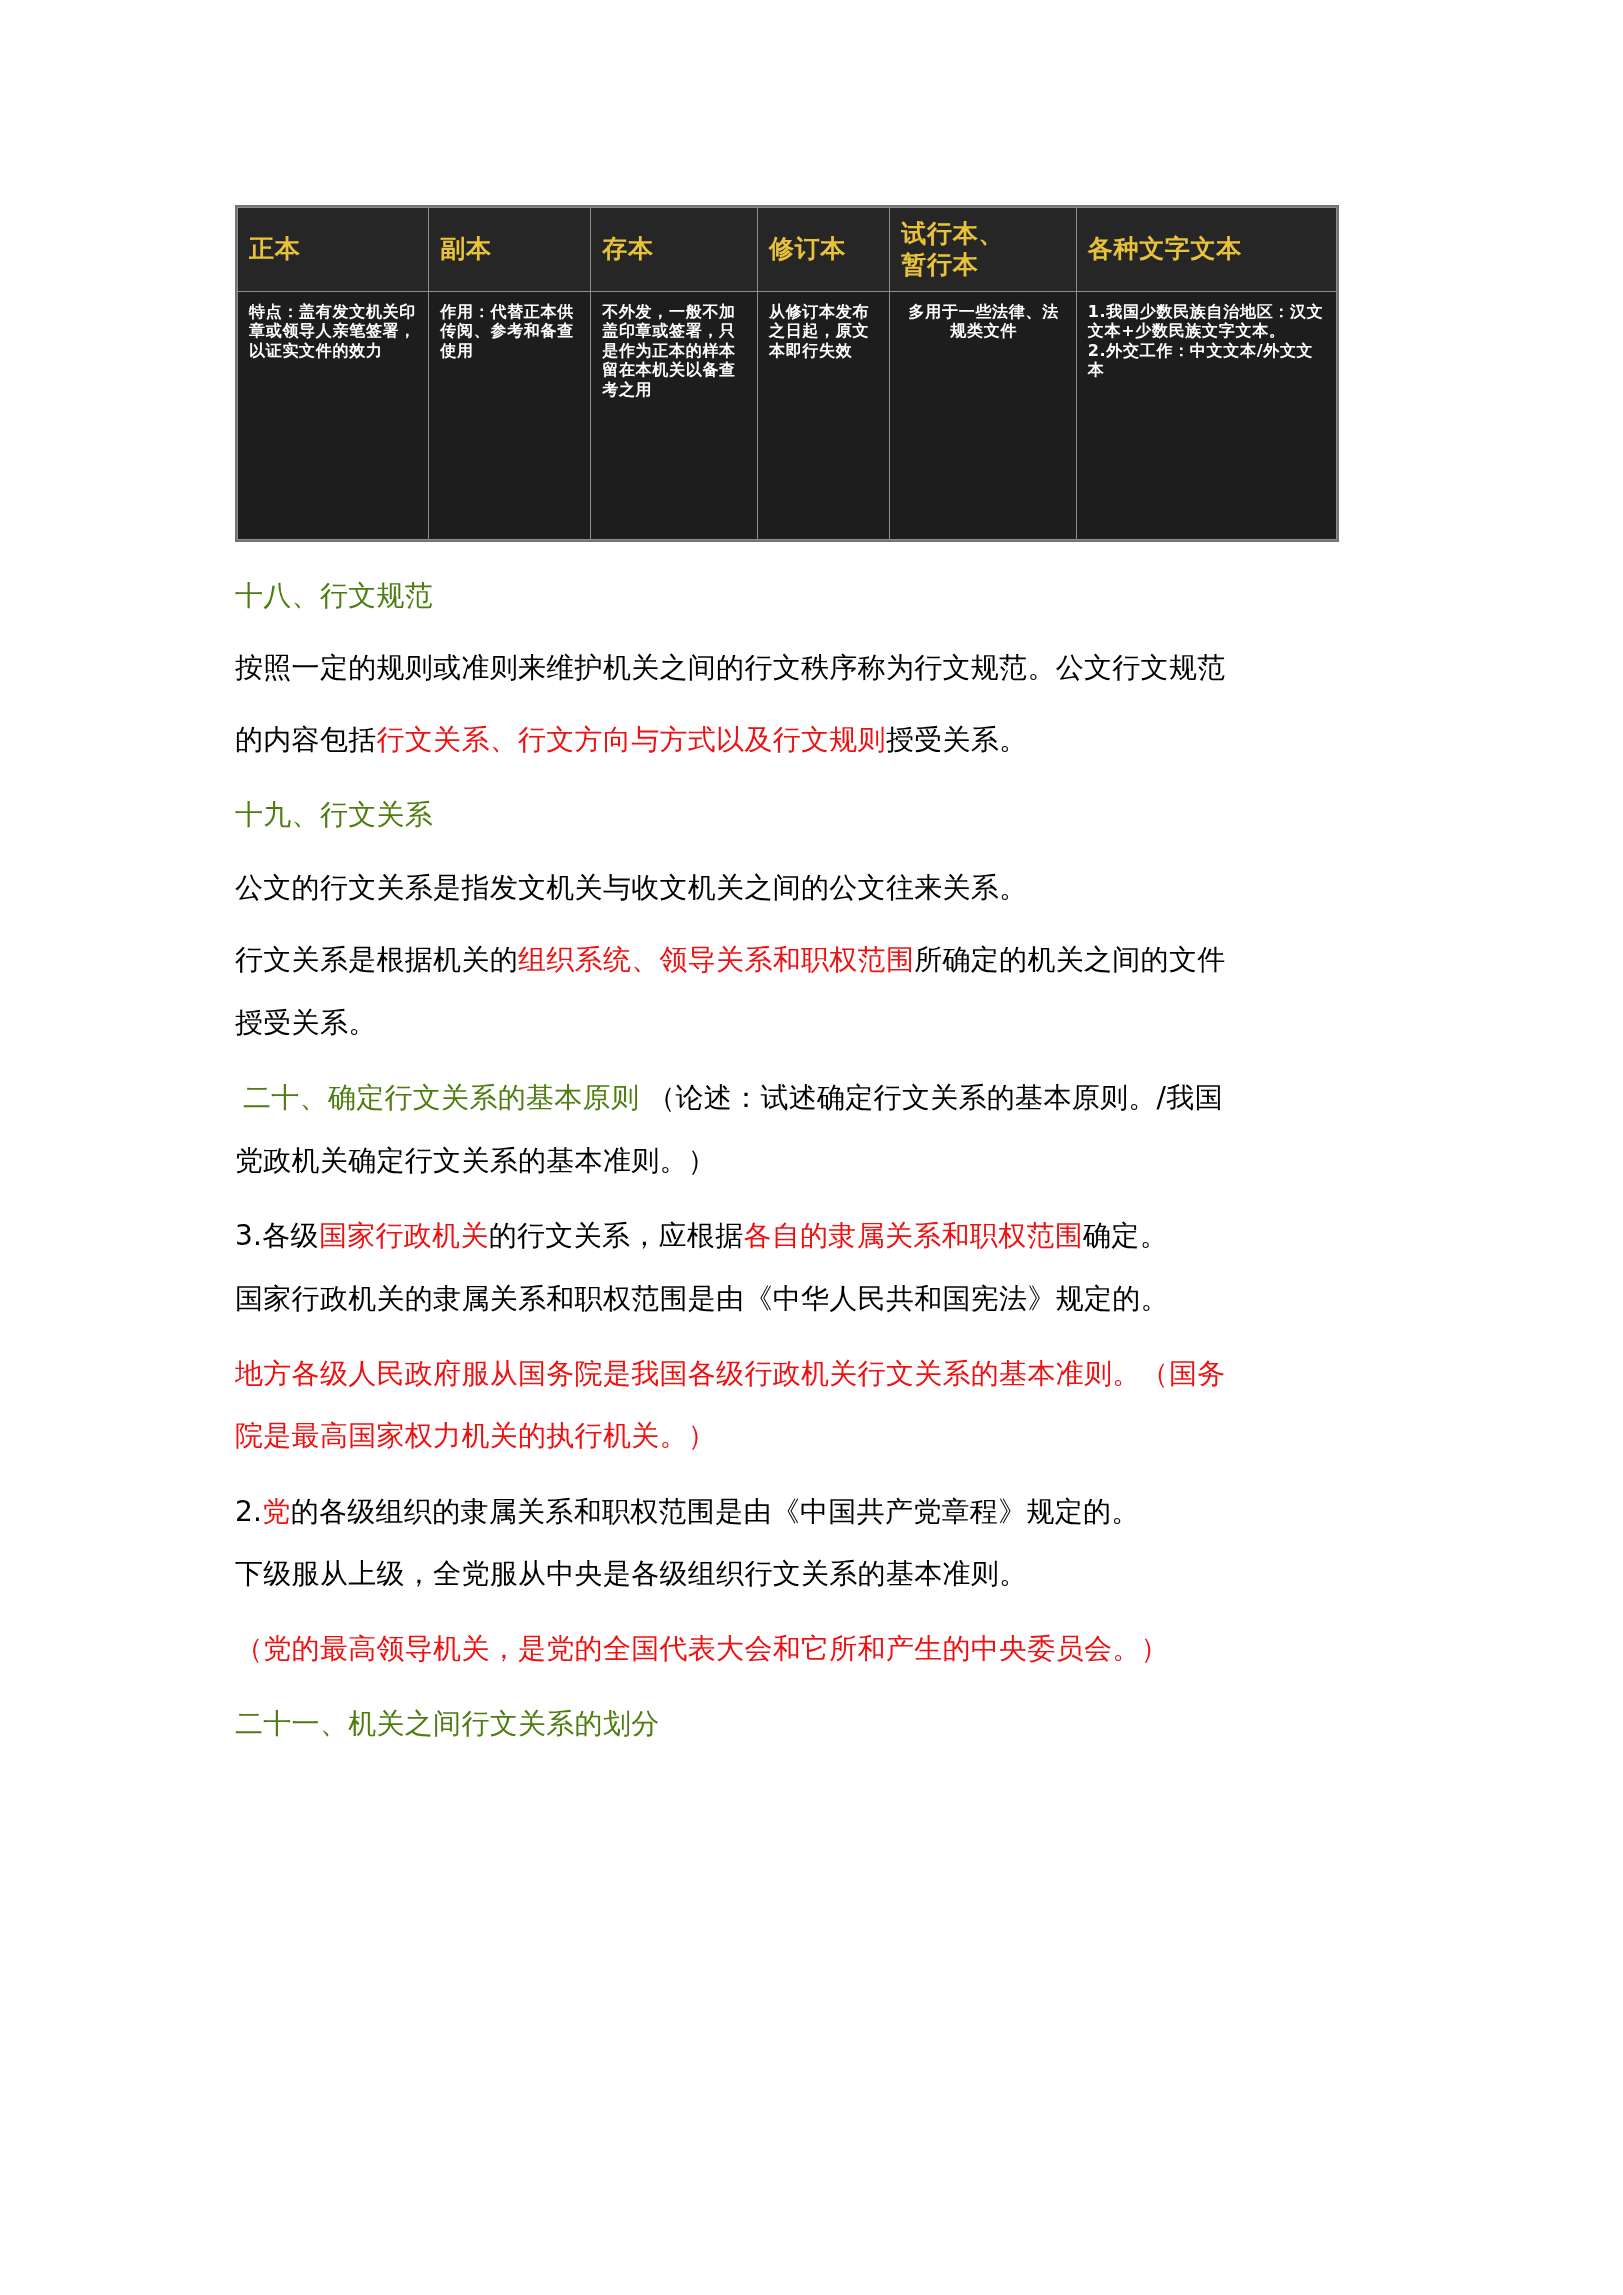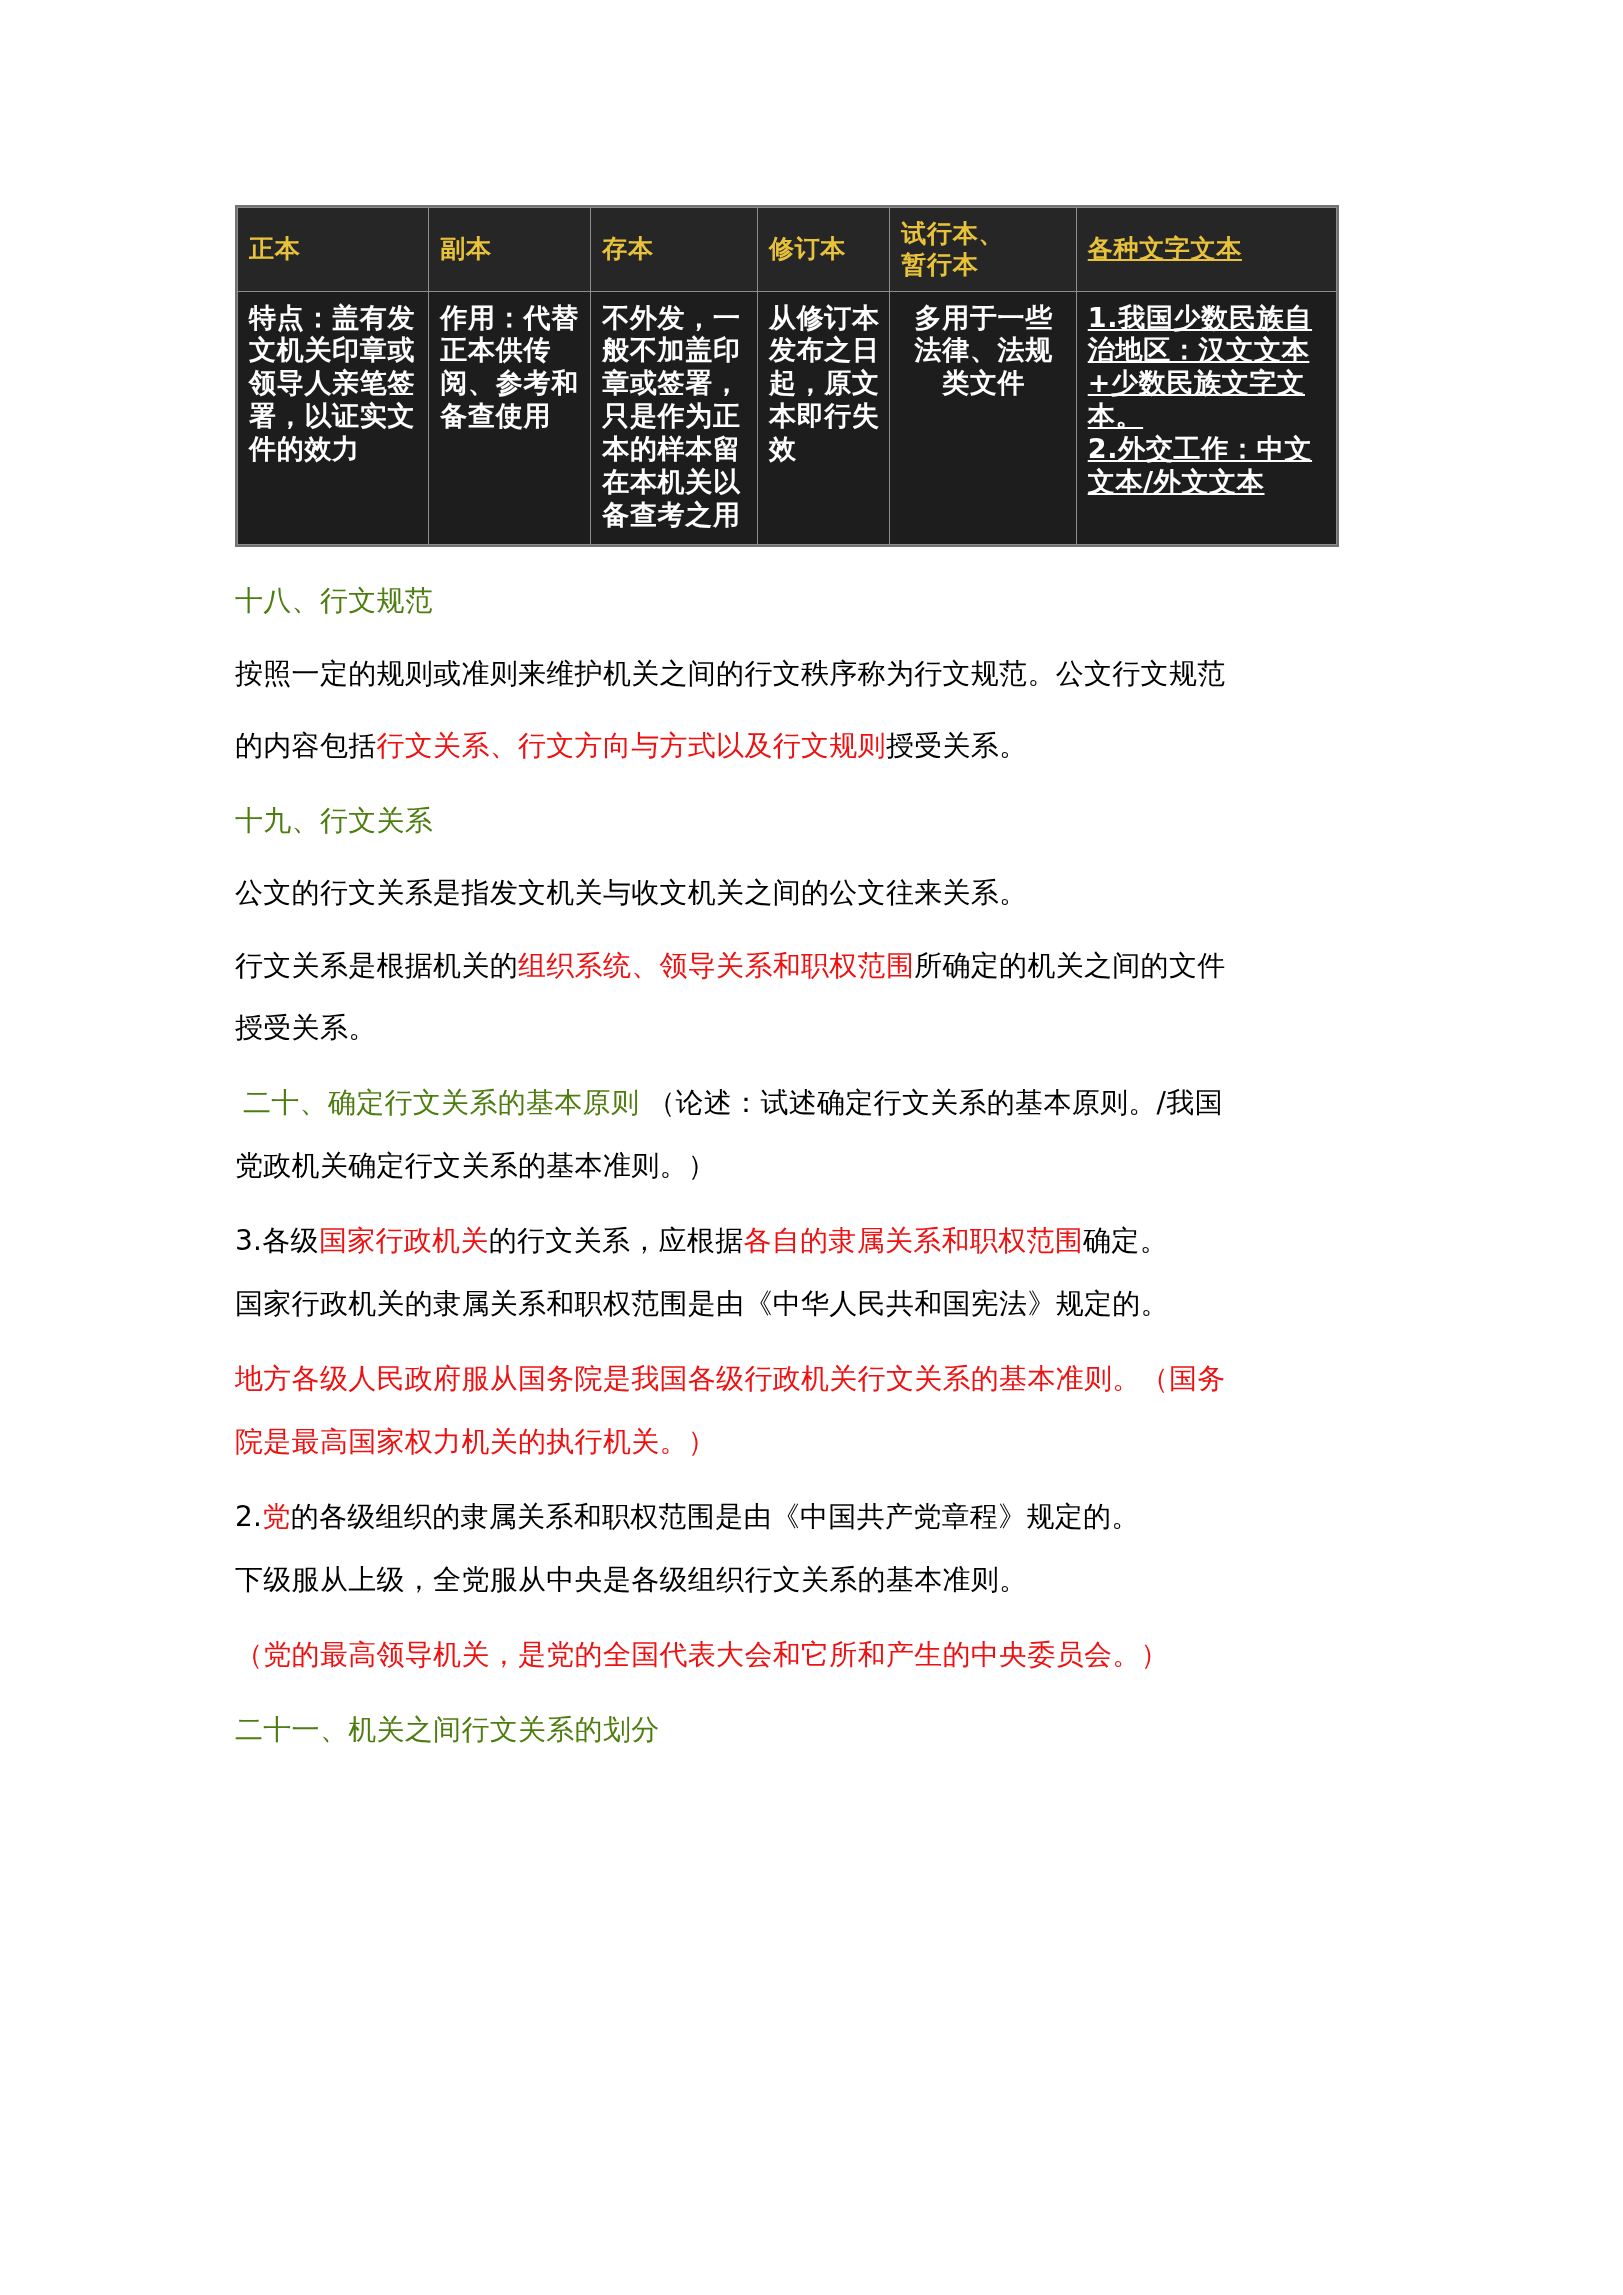--- a/index.html
+++ b/index.html
@@ -31,21 +31,21 @@
   .tbl {
     border-collapse: collapse;
     width: 100%;
     table-layout: fixed;
   }
   .tbl td, .tbl th {
     border: 1.4px solid #8d8d8d;
     vertical-align: top;
     padding: 9.5px 9.5px 12.3px 11px;
     line-height: 1.22;
-    font-size: 27px;
+    font-size: 16px;
     font-weight: bold;
     letter-spacing: 0.7px;
   }
   .tbl thead th {
     color: #e8c23a;
     background: #262626;
     text-align: left;
     font-size: 25px;
     padding-top: 11px;
     padding-bottom: 11px;
@@ -55,21 +55,21 @@
   .tbl tbody td {
     color: #ffffff;
     background: #1d1d1d;
     height: 225px;
   }
   .col1 { width: 17.5%; }
   .col2 { width: 14.5%; }
   .col3 { width: 15%; }
   .col4 { width: 11.5%; }
   .col5 { width: 17%; text-align: center; }
-  .col6 { width: 24.5%; text-decoration: underline; }
+  .col6 { width: 24.5%; }
 
   
   .para {
     font-size: 28px;
     line-height: 1.95;
     margin: 0 0 17.7px 0;
     letter-spacing: 0.3px;
     word-break: break-all;
   }
   .heading-green {

